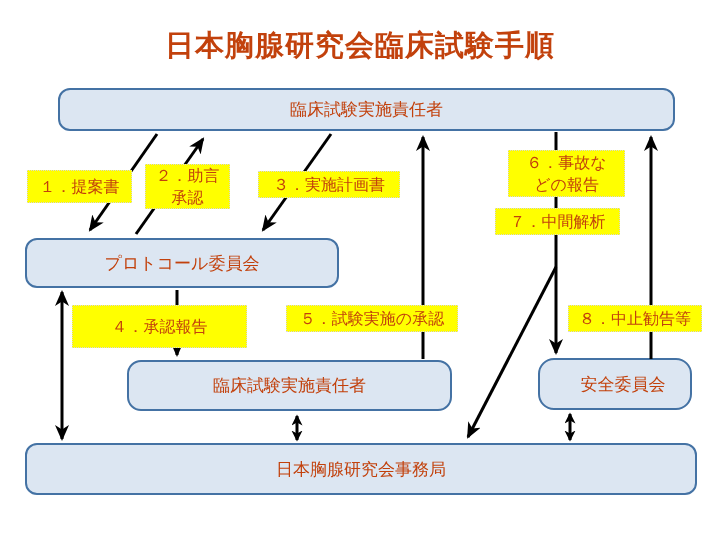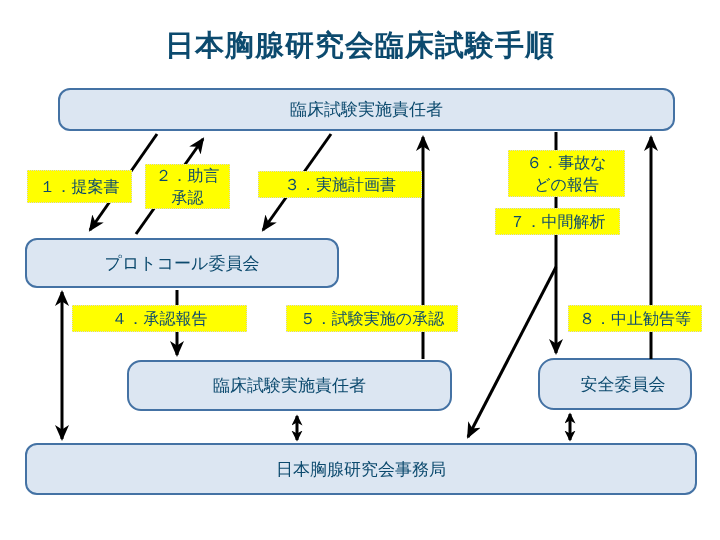--- a/index.html
+++ b/index.html
@@ -1,18 +1,18 @@
 <!DOCTYPE html>
 <html><head>
 <meta charset="utf-8">
 <style>
   html,body { margin:0; padding:0; background:#ffffff; }
   #canvas {
     position:relative; width:720px; height:540px; background:#ffffff;
-    font-family:"DejaVu Sans","Liberation Sans",sans-serif; color:#0c4a6e;
+    font-family:"DejaVu Sans","Liberation Sans",sans-serif; color:#c2410c;
     overflow:hidden;
   }
   .title {
     position:absolute; left:0; top:26px; width:720px; text-align:center;
     font-size:29px; font-weight:bold; letter-spacing:1px;
   }
   .box {
     position:absolute; background:#dce6f2; border:2px solid #4472a4;
     display:flex; align-items:center; justify-content:center;
     font-size:17px; box-sizing:border-box;
@@ -62,21 +62,21 @@
     <line x1="556" y1="267" x2="468" y2="437" marker-end="url(#ah)"></line>
     <line x1="651" y1="359" x2="651" y2="137" marker-end="url(#ah)"></line>
     <line x1="62" y1="292" x2="62" y2="439" marker-start="url(#ah)" marker-end="url(#ah)"></line>
     <line x1="297" y1="416" x2="297" y2="440" marker-start="url(#ahs)" marker-end="url(#ahs)"></line>
     <line x1="570" y1="414" x2="570" y2="440" marker-start="url(#ahs)" marker-end="url(#ahs)"></line>
   </svg>
 
   <div class="flow-label" style="left:27px;  top:170px; width:105px; height:33px;">１．提案書</div>
   <div class="flow-label" style="left:145px; top:164px; width:85px;  height:45px;">２．助言
 承認</div>
-  <div class="flow-label" style="left:258px; top:171px; width:164px; height:27px;text-align:right;">３．実施計画書</div>
+  <div class="flow-label" style="left:258px; top:171px; width:142px; height:27px;text-align:right;">３．実施計画書</div>
   <div class="flow-label" style="left:508px; top:150px; width:117px; height:47px;">６．事故な
 どの報告</div>
   <div class="flow-label" style="left:495px; top:208px; width:125px; height:27px;">７．中間解析</div>
-  <div class="flow-label" style="left:72px;  top:305px; width:175px; height:27px;">４．承認報告</div>
+  <div class="flow-label" style="left:72px;  top:305px; width:175px; height:43px;">４．承認報告</div>
   <div class="flow-label" style="left:286px; top:305px; width:172px; height:27px;">５．試験実施の承認</div>
   <div class="flow-label" style="left:568px; top:305px; width:134px; height:27px;">８．中止勧告等</div>
 
 </div>
 
 </body></html>

